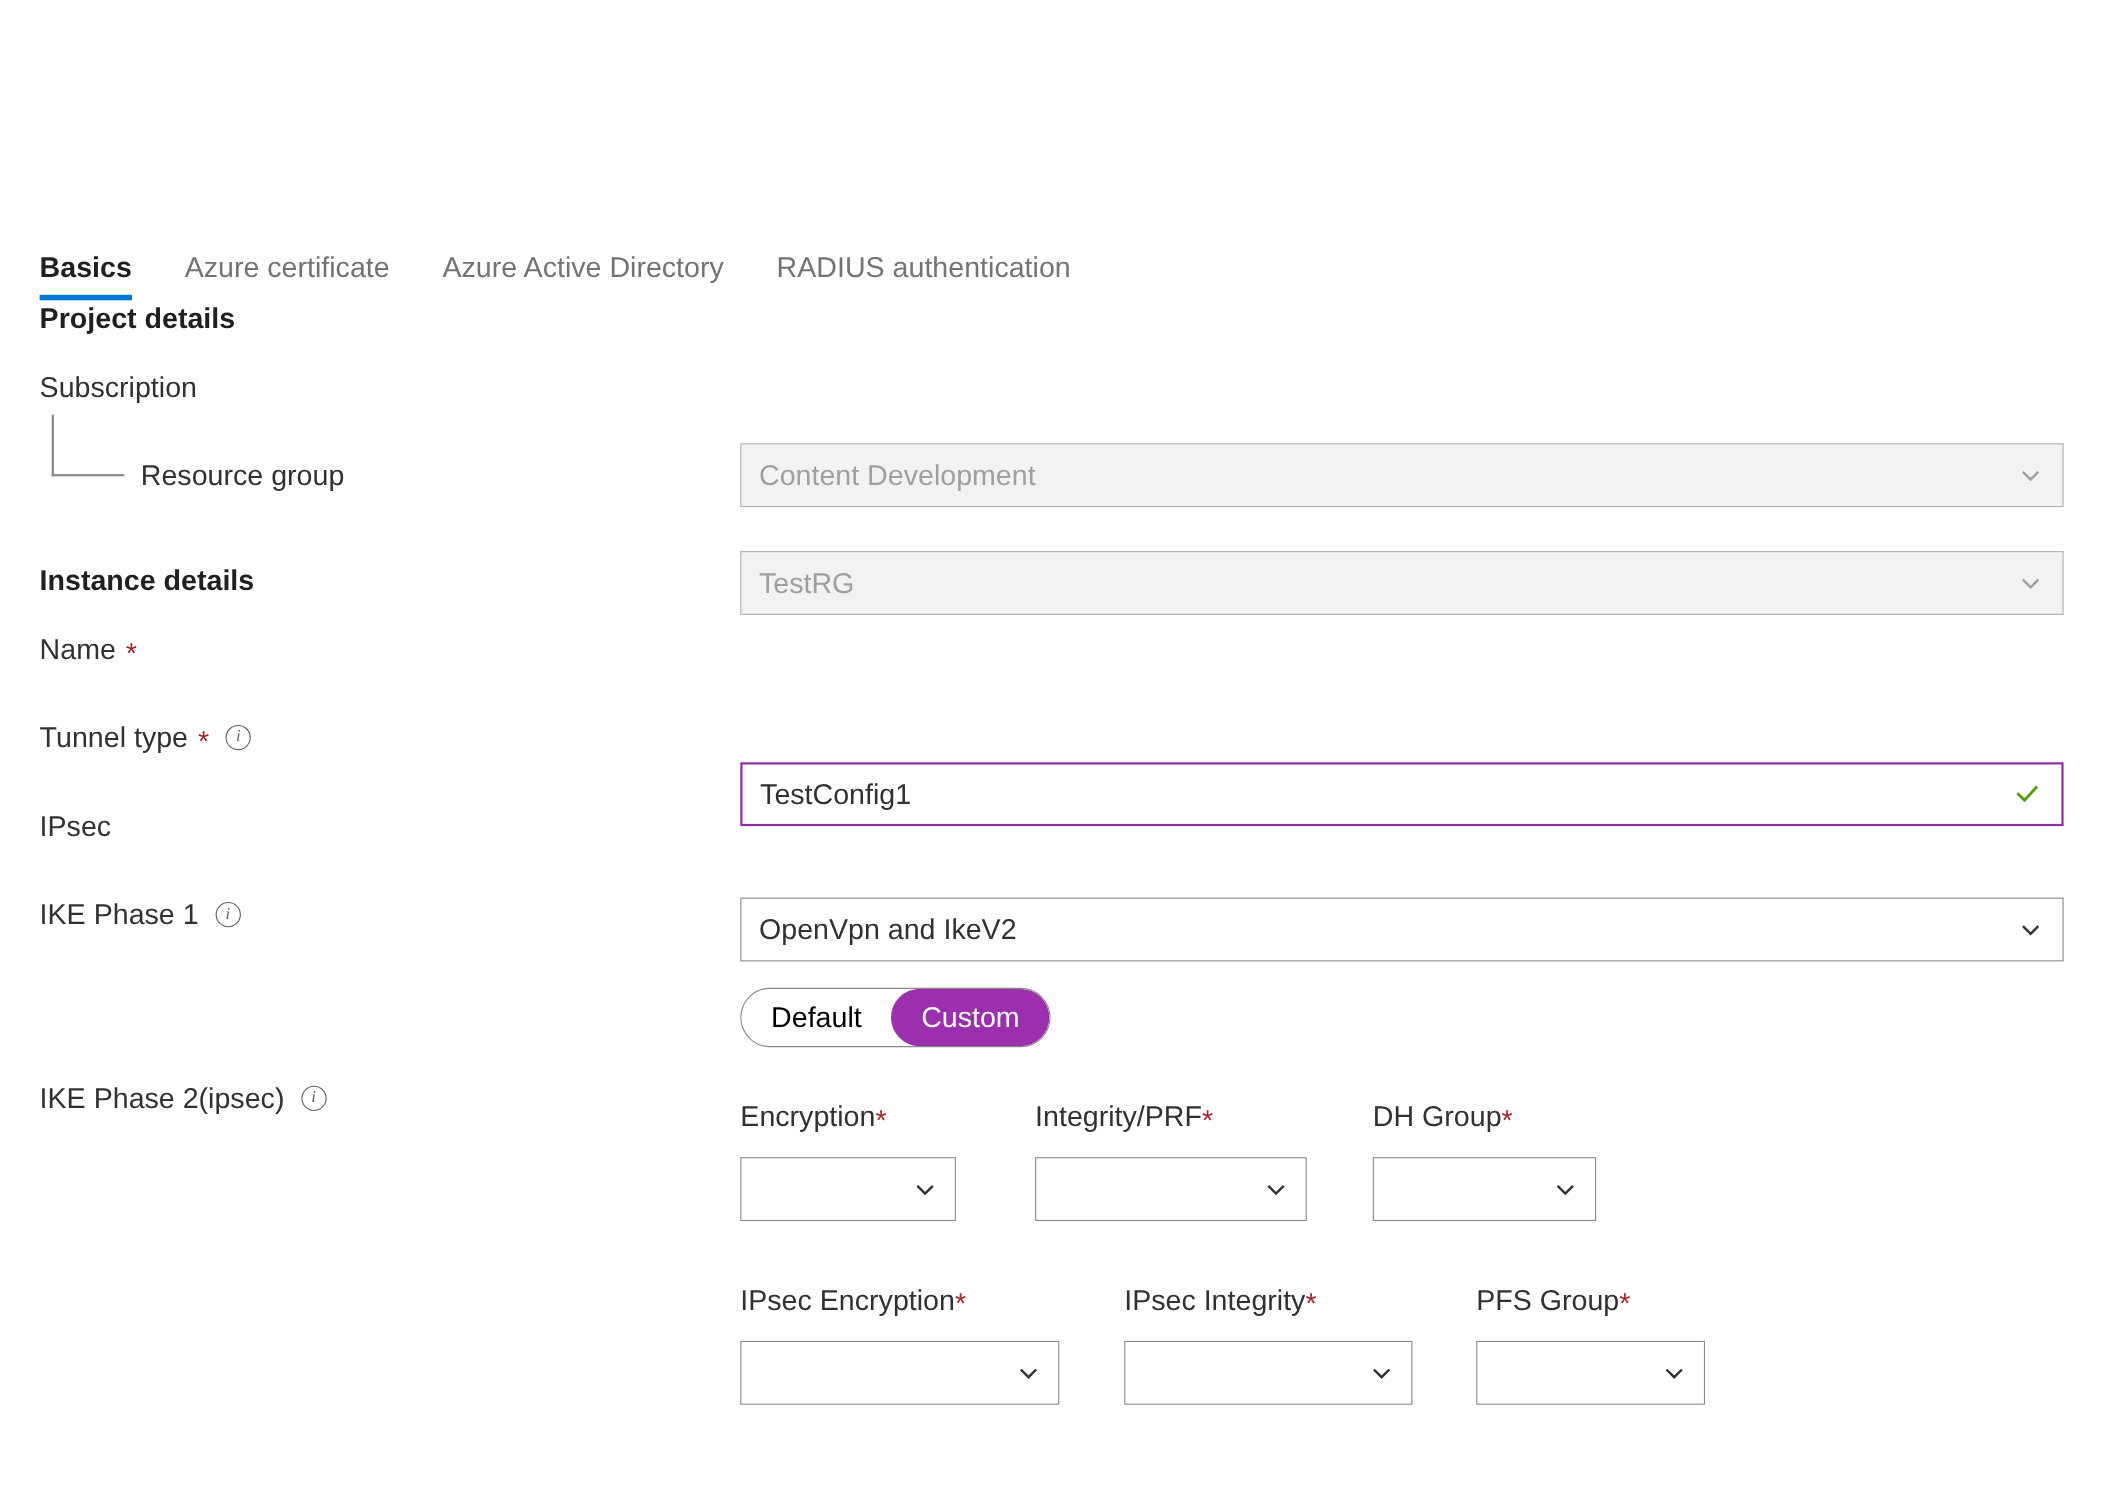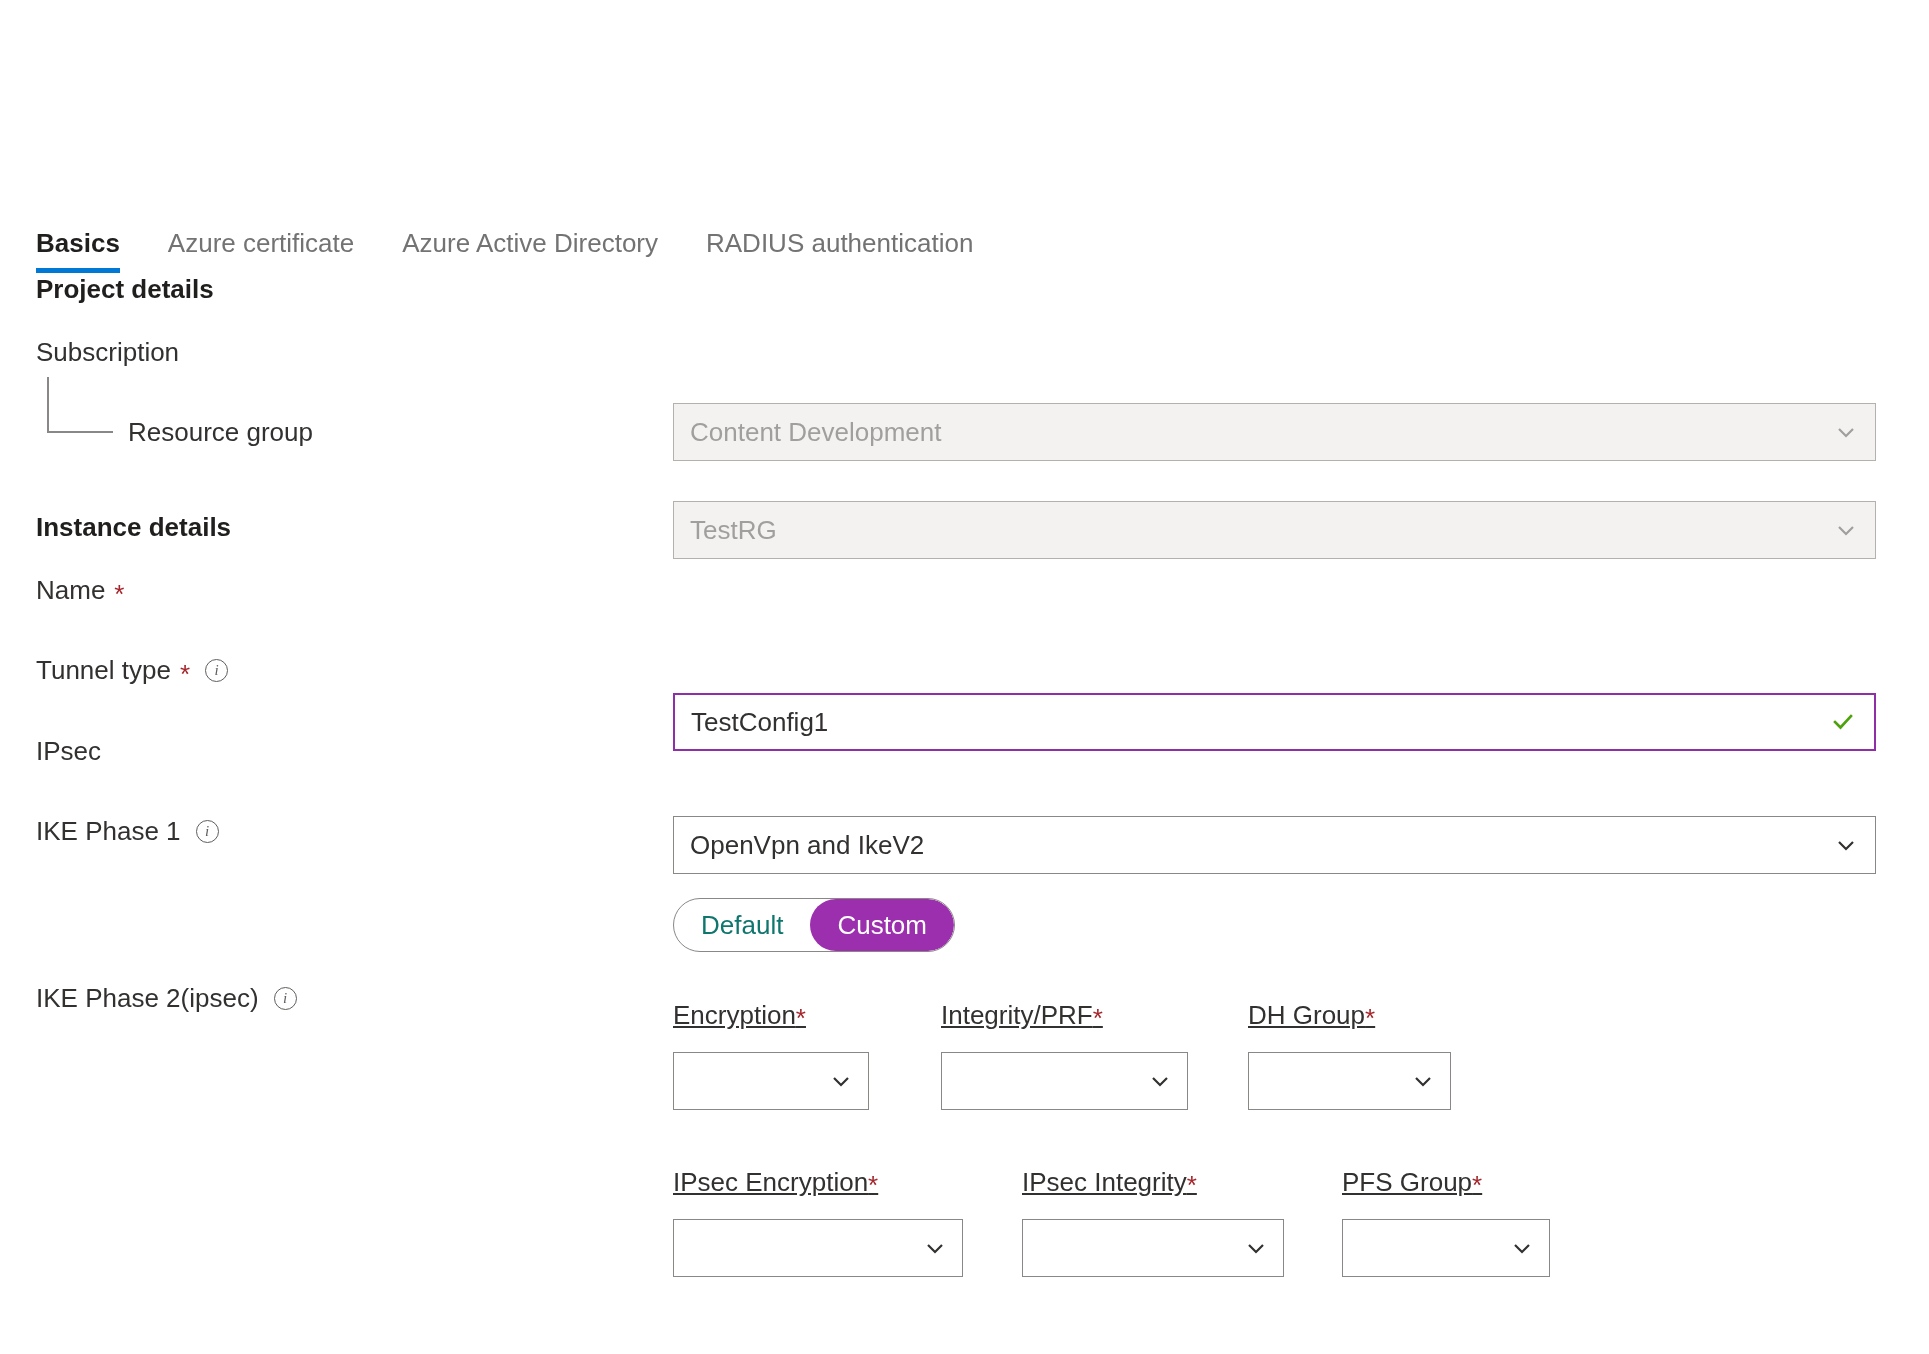--- a/index.html
+++ b/index.html
@@ -163,35 +163,34 @@
     padding: 0;
     overflow: hidden;
   }
   .toggle .seg {
     font-size: 26px;
     line-height: 1;
     padding: 13px 27px;
     border-radius: 27px;
     white-space: nowrap;
     cursor: pointer;
-    color: #0f766e;
+    color: #000000;
     background: transparent;
   }
   .toggle .seg.on {
     background: #9b2fae;
     color: #ffffff;
   }
 
   
   .sublabel {
     position: absolute;
     font-size: 26px;
     color: #323130;
     white-space: nowrap;
-    text-decoration: underline;
   }
 </style>
 </head>
 <body>
 
 <div class="page">
 
 
   <div class="tabbar">
     <div class="tab active">Basics</div>

